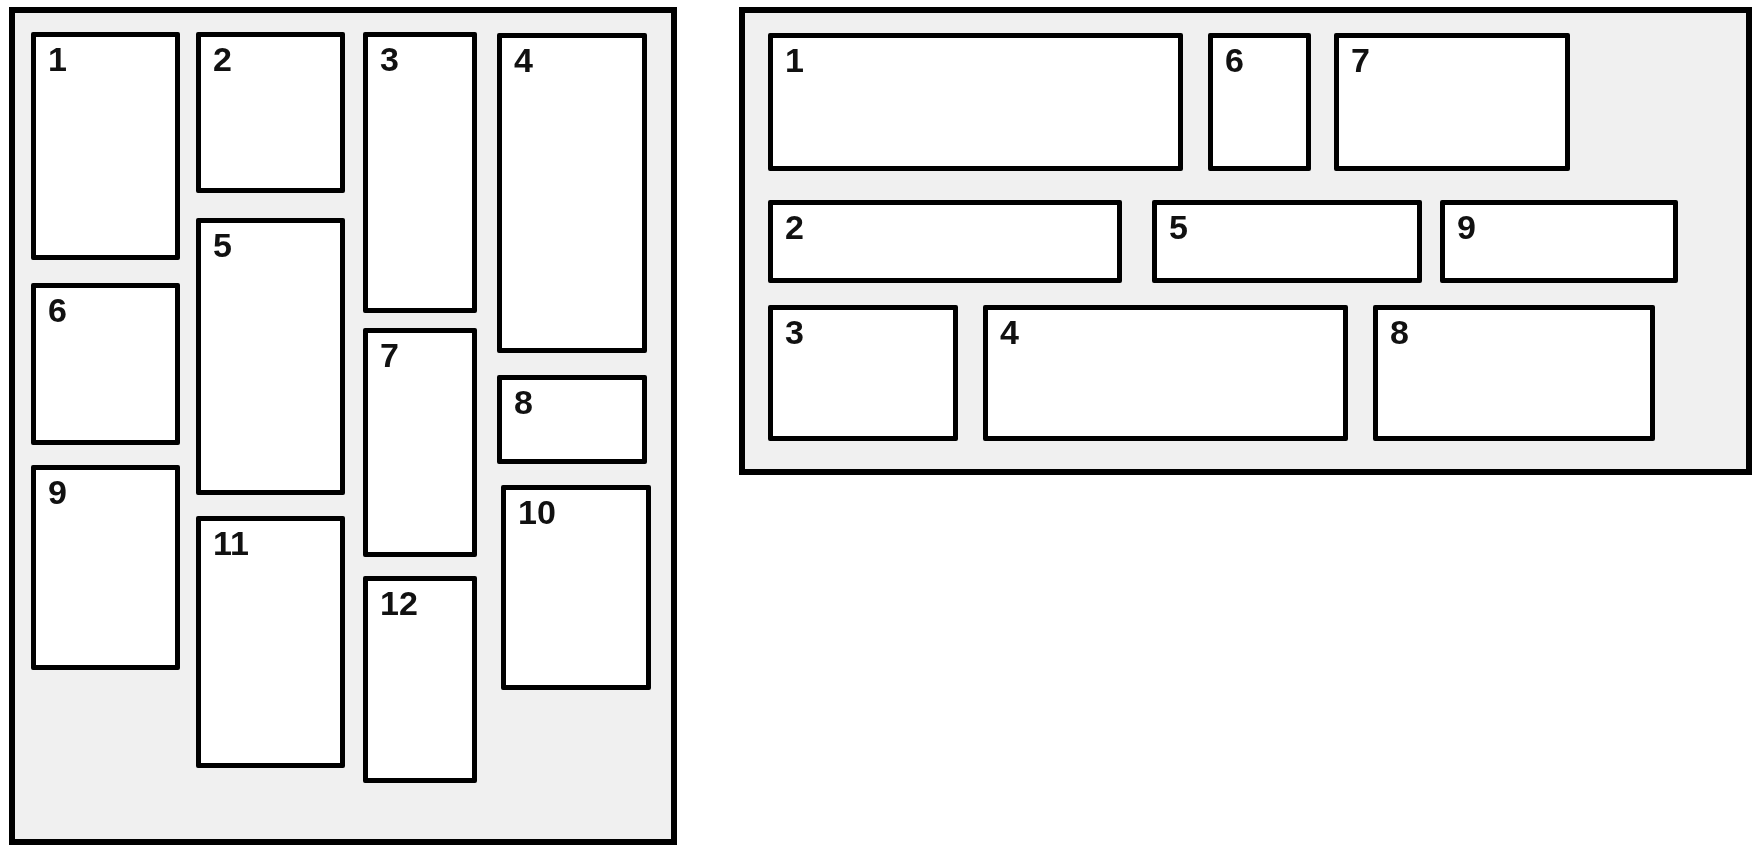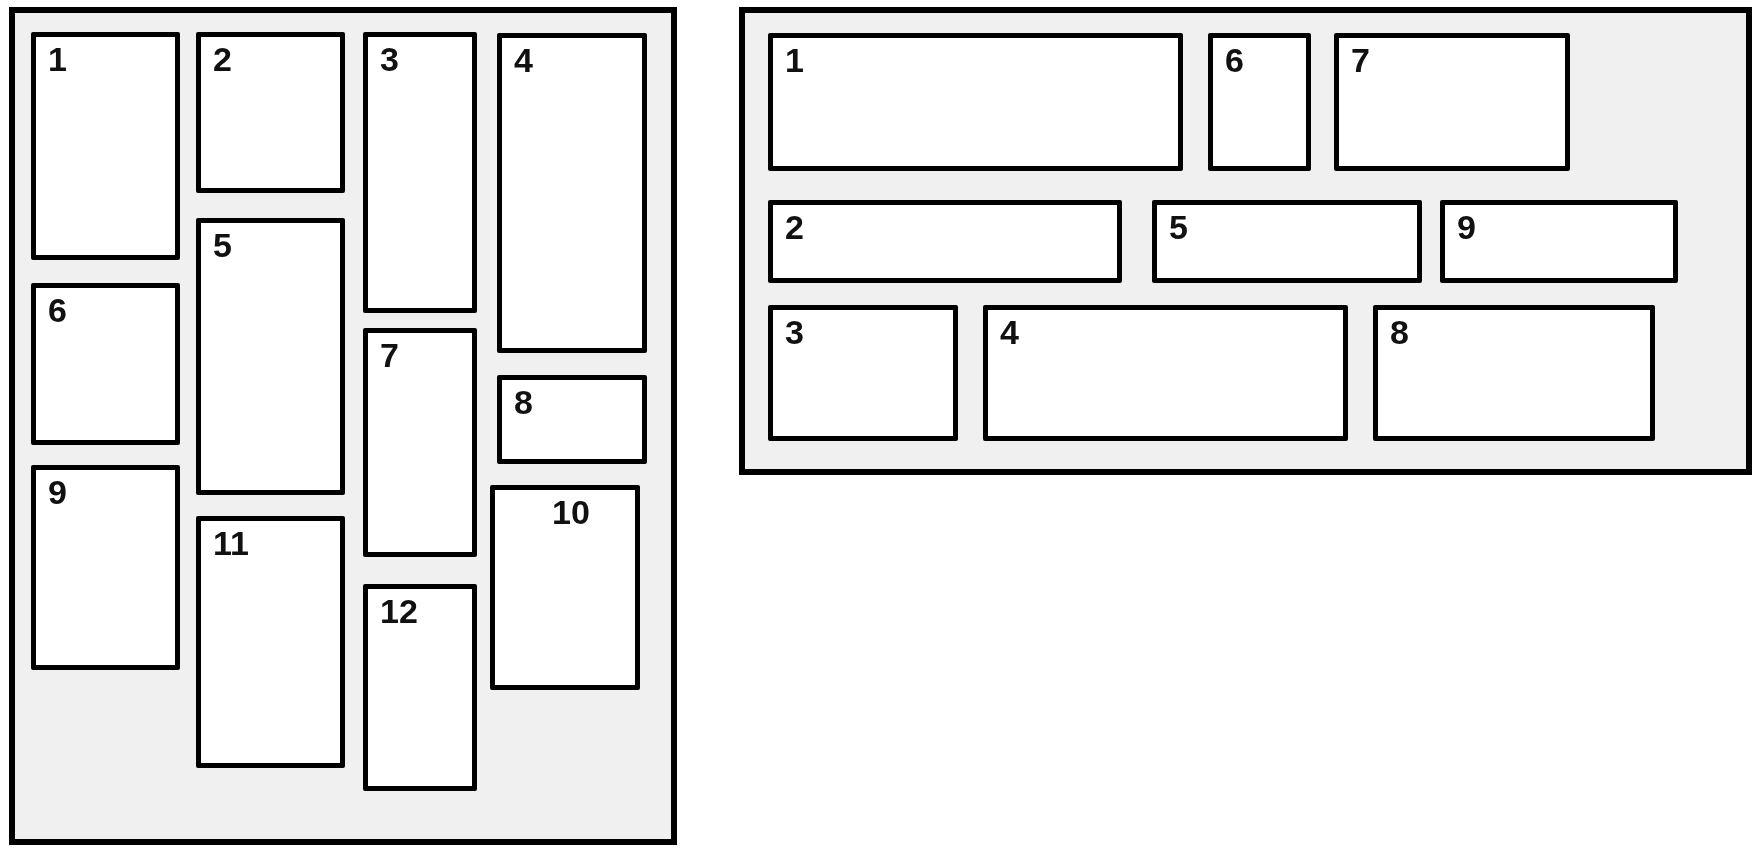--- a/index.html
+++ b/index.html
@@ -59,23 +59,23 @@
   
   .l1  { left: 16px;  top: 19px;  width: 149px; height: 228px; }
   .l2  { left: 181px; top: 19px;  width: 149px; height: 161px; }
   .l3  { left: 348px; top: 19px;  width: 114px; height: 281px; }
   .l4  { left: 482px; top: 20px;  width: 150px; height: 320px; }
   .l5  { left: 181px; top: 205px; width: 149px; height: 277px; }
   .l6  { left: 16px;  top: 270px; width: 149px; height: 162px; }
   .l7  { left: 348px; top: 315px; width: 114px; height: 229px; }
   .l8  { left: 482px; top: 362px; width: 150px; height: 89px;  }
   .l9  { left: 16px;  top: 452px; width: 149px; height: 205px; }
-  .l10 { left: 475px; top: 472px; width: 150px; height: 205px; text-align: center; }
+  .l10 { left: 486px; top: 472px; width: 150px; height: 205px; }
   .l11 { left: 181px; top: 503px; width: 149px; height: 252px; }
-  .l12 { left: 348px; top: 563px; width: 114px; height: 207px; margin-top: 8px; }
+  .l12 { left: 348px; top: 563px; width: 114px; height: 207px; }
 
   
   .r1  { left: 23px;  top: 20px;  width: 415px; height: 138px; }
   .r2  { left: 23px;  top: 187px; width: 354px; height: 83px;  }
   .r3  { left: 23px;  top: 292px; width: 190px; height: 136px; }
   .r4  { left: 238px; top: 292px; width: 365px; height: 136px; }
   .r5  { left: 407px; top: 187px; width: 270px; height: 83px;  }
   .r6  { left: 463px; top: 20px;  width: 103px; height: 138px; }
   .r7  { left: 589px; top: 20px;  width: 236px; height: 138px; }
   .r8  { left: 628px; top: 292px; width: 282px; height: 136px; }

